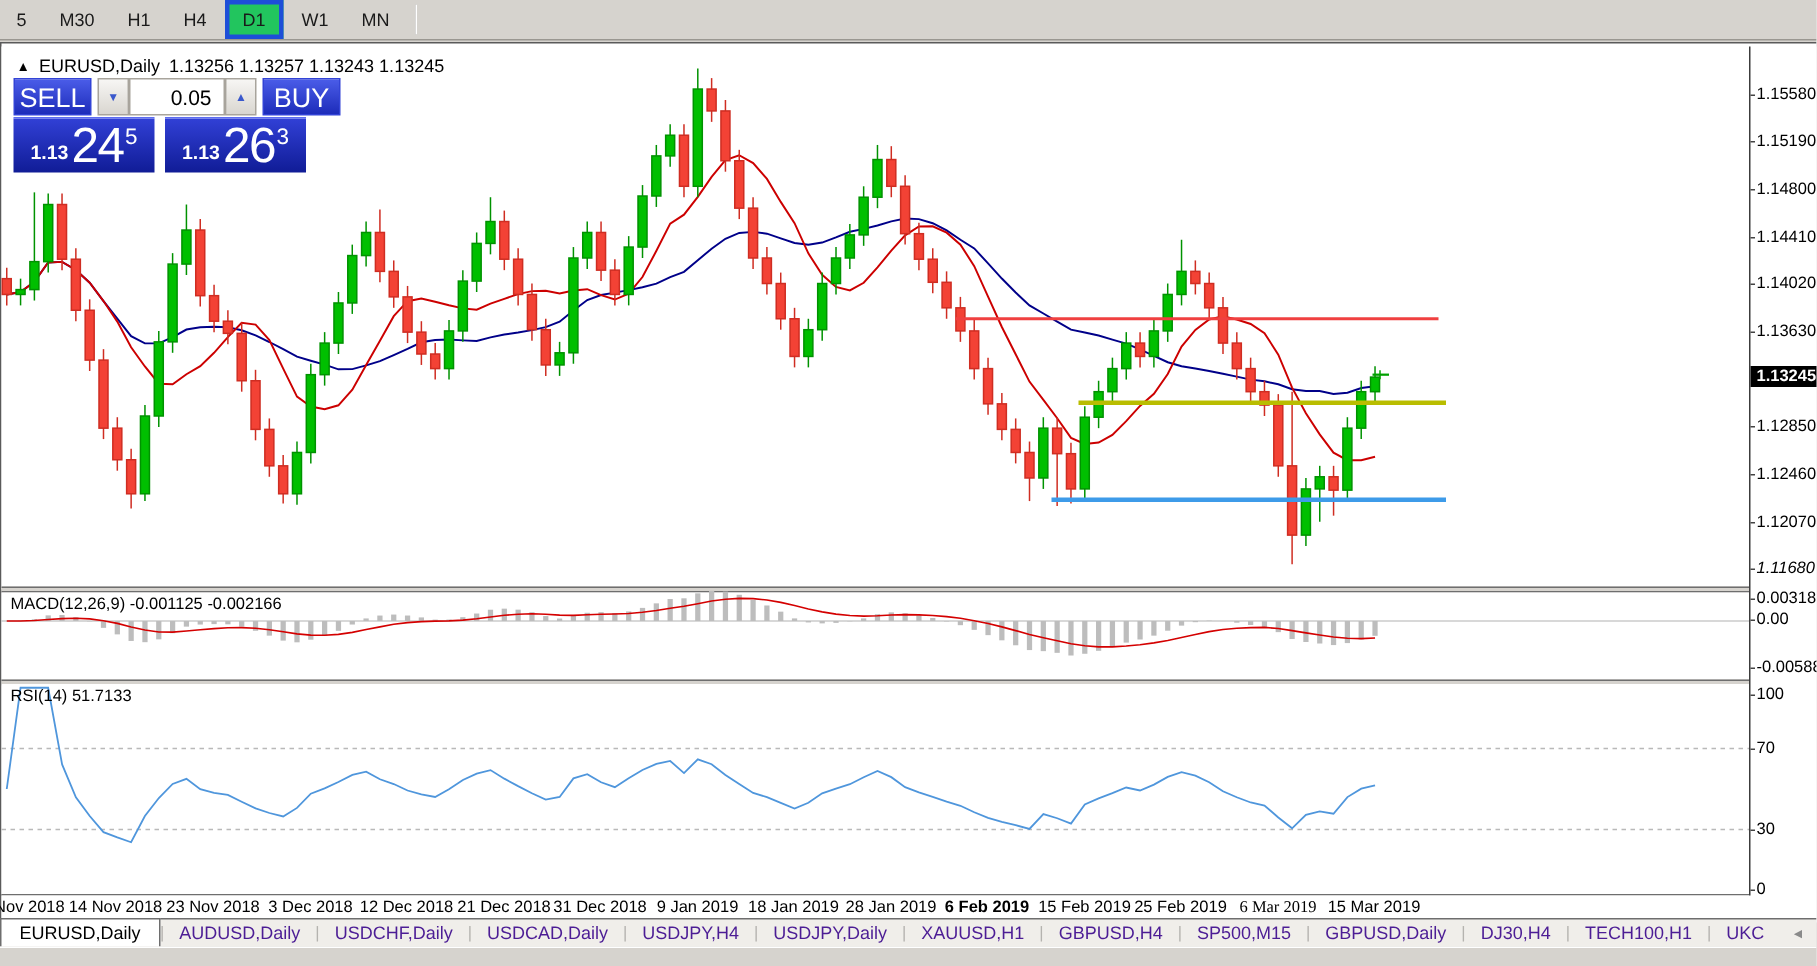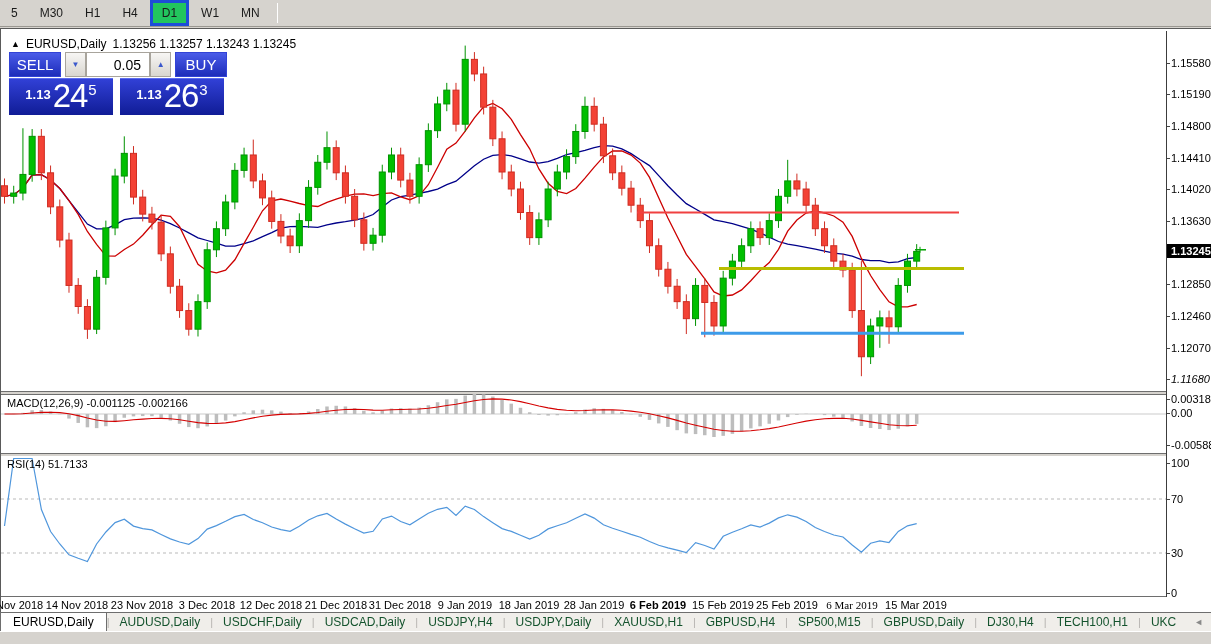--- a/index.html
+++ b/index.html
@@ -40,39 +40,39 @@
   .price-tag { position:absolute; left:0; width:45px; height:14px; background:#000;
                color:#fff; font-size:11px; line-height:14px; padding-left:4px; }
 
   
   .date-axis { position:absolute; left:0; top:568px; width:1165px; height:16px; background:#fff; }
   .date-label { position:absolute; top:2px; font-size:11px; color:#000; transform:translateX(-50%); white-space:nowrap; }
 
   
   .trade-panel { position:absolute; left:8px; top:21px; width:218px; }
   .tp-row { display:flex; height:25px; }
-  .tp-btn { width:54px; height:25px; color:#fff; font-size:15px; text-align:center; line-height:24px;
+  .tp-btn { width:54px; height:25px; color:#fff; font-size:18px; text-align:center; line-height:24px;
             background:linear-gradient(#4a5ce8,#1d2cba); border:1px solid #3243d6; cursor:pointer; }
   .tp-spin { width:22px; height:25px; background:linear-gradient(#f7f6f4,#d9d6d0); border:1px solid #a8a49c;
              color:#3a58cc; font-size:8px; text-align:center; line-height:23px; cursor:pointer; }
   .tp-vol { width:64px; height:25px; background:#fff; border:1px solid #a8a49c; font-size:14px;
             text-align:right; padding-right:8px; font-family:"Liberation Sans",sans-serif; }
   .tp-gap { width:4px; }
   .tp-tiles { display:flex; margin-top:1px; gap:7px; }
-  .tp-tile { width:104px; height:37px; background:linear-gradient(#3140d6,#101c96);
-             border-top:1px solid #5d6cf0; color:#fff; display:flex; align-items:center;
+  .tp-tile { width:94px; height:37px; background:linear-gradient(#3140d6,#101c96);
+             border-top:1px solid #5d6cf0; color:#fff; display:flex; align-items:flex-end;
              justify-content:center; padding-bottom:3px; cursor:pointer; }
   .tp-tile .small { font-size:13px; font-weight:bold; margin-right:2px; margin-bottom:3px; }
   .tp-tile .big { font-size:33px; line-height:30px; letter-spacing:-1px; }
   .tp-tile .sup { font-size:15px; margin-bottom:12px; margin-left:1px; }
 
   
   .tabs-bar { position:absolute; left:0; top:612px; width:1211px; height:19px;
               background:#f0eeea; border-top:1px solid #6e6e6e; display:flex; align-items:center; }
-  .tab-item { font-size:12px; color:#14532d; padding:1px 10px; white-space:nowrap; cursor:pointer; }
+  .tab-item { font-size:12px; color:#4c1d95; padding:1px 10px; white-space:nowrap; cursor:pointer; }
   .tab-item.active { background:#ffffff; color:#000; border:1px solid #6e6e6e; border-bottom:1px solid #fff;
                      margin-top:-1px; padding:2px 12px; }
   .tab-sep { color:#b5b3af; font-size:11px; }
   .tab-scroll { display:flex; gap:6px; margin-left:8px; margin-right:6px; font-size:9px; }
   .tab-scroll span { cursor:pointer; }
   .status-strip { position:absolute; left:0; top:631px; width:1211px; height:13px;
                   background:#d6d3ce; border-top:1px solid #ffffff; }
 </style>
 </head>
 <body>

